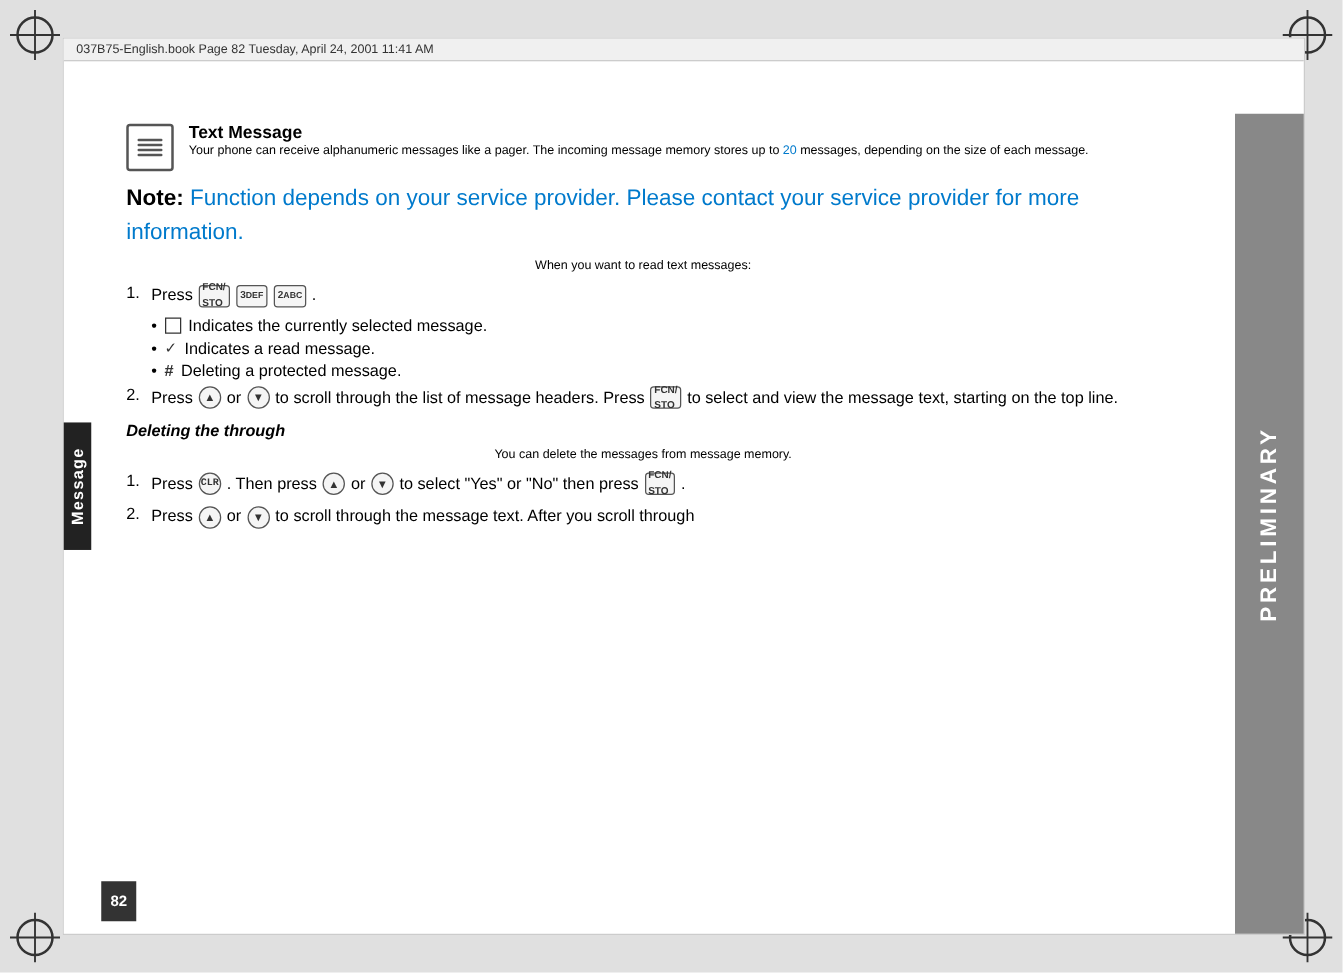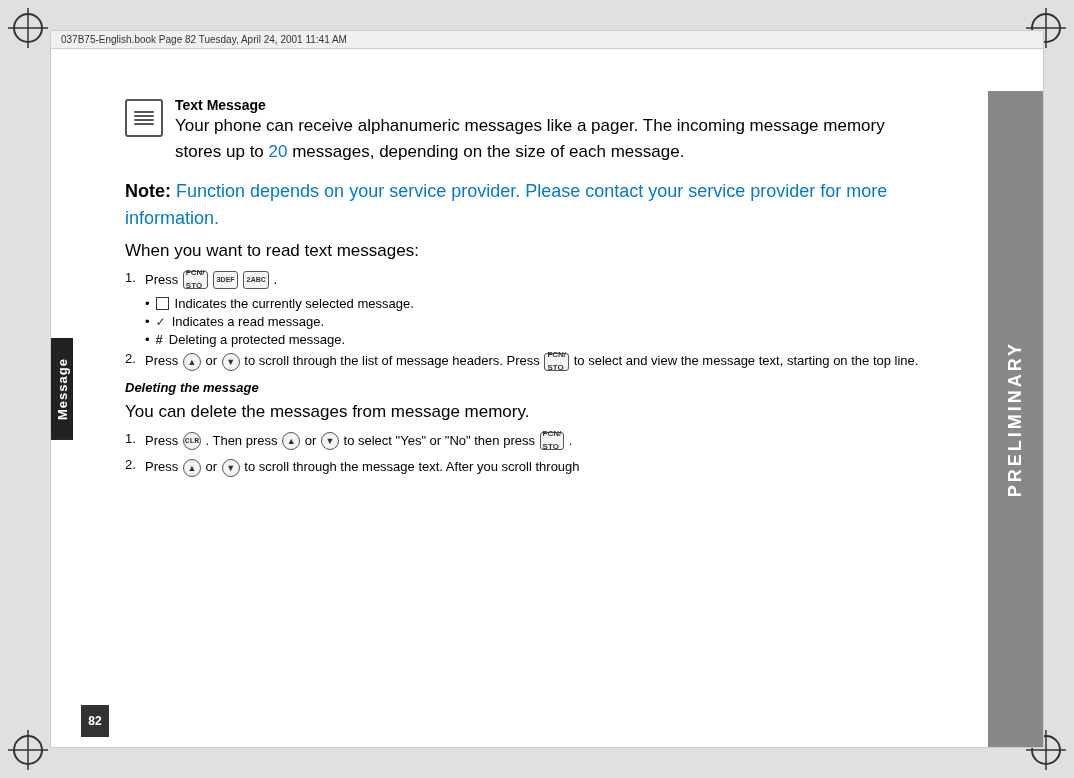--- a/index.html
+++ b/index.html
@@ -112,21 +112,20 @@
       font-weight: bold;
     }
 
     
     .content {
       padding: 20px 60px 20px 50px;
       flex: 1;
       position: relative;
       margin-right: 55px;
       overflow: hidden;
-      margin-left: 24px;
     }
 
     
     .section-header {
       display: flex;
       align-items: flex-start;
       margin-bottom: 8px;
       gap: 12px;
     }
 
@@ -152,24 +151,25 @@
       border-radius: 1px;
     }
 
     .section-title {
       font-size: 14px;
       font-weight: bold;
       color: #000;
     }
 
     .body-text {
-      font-size: 17px;
+      font-size: 10px;
       color: #000;
       line-height: 1.5;
       margin-bottom: 6px;
+      text-align: center;
     }
 
     .highlight-number {
       color: #007acc;
       font-weight: normal;
     }
 
     .note-text {
       color: #007acc;
       font-size: 18px;
@@ -384,21 +384,21 @@
         <span>Press </span>
         <span class="btn-icon">▲</span>
         <span> or </span>
         <span class="btn-icon">▼</span>
         <span> to scroll through the list of message headers. Press </span>
         <span class="btn-rect">FCN/<br style="line-height:0">STO</span>
         <span> to select and view the message text, starting on the top line.</span>
       </span>
     </div>
 
-    <div class="subsection-title">Deleting the message</div>
+    <div class="subsection-title">Deleting the through</div>
     <div class="body-text">You can delete the messages from message memory.</div>
 
     <div class="step">
       <span class="step-number">1.</span>
       <span class="step-content">
         <span>Press </span>
         <span class="btn-icon" style="font-size:8px;font-family:Liberation Mono, monospace;">CLR</span>
         <span>. Then press </span>
         <span class="btn-icon">▲</span>
         <span> or </span>

